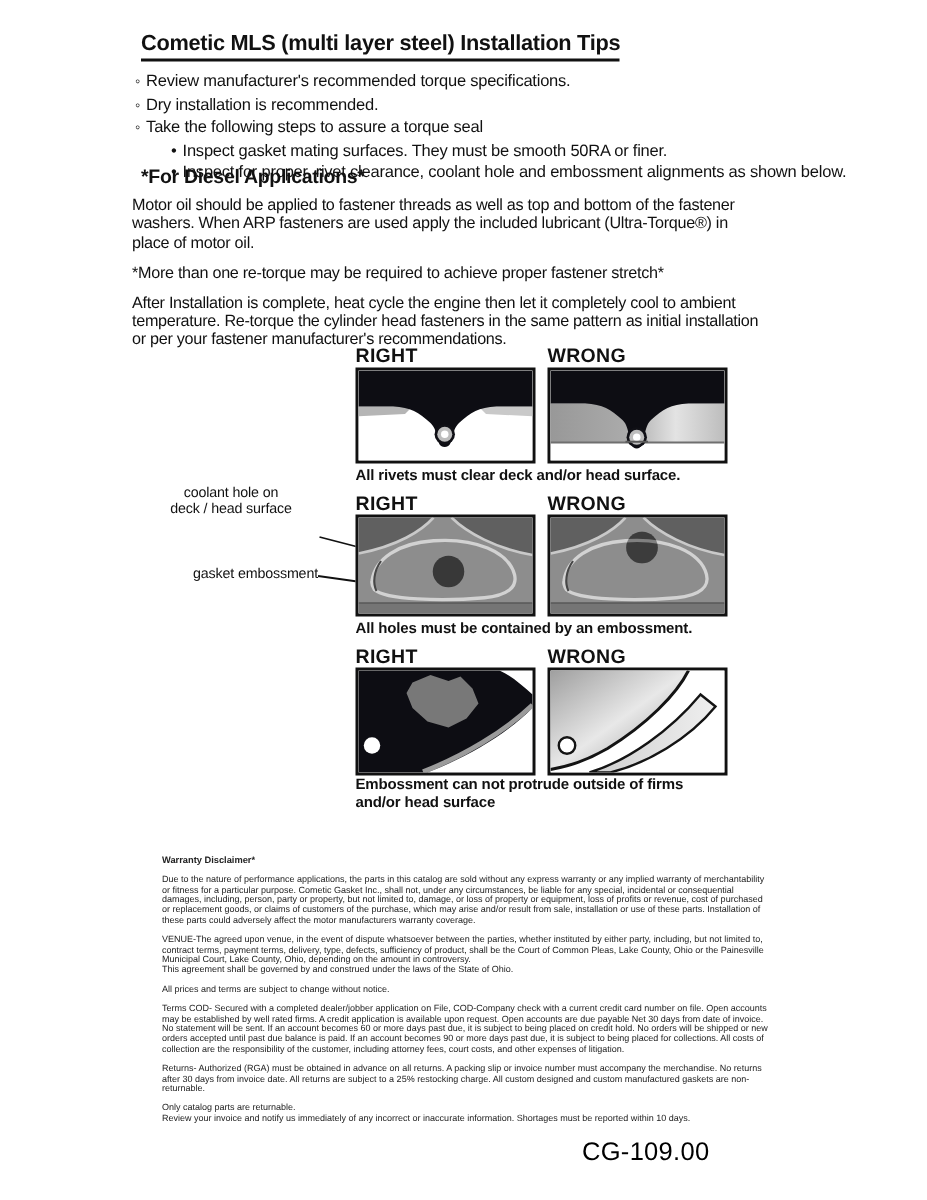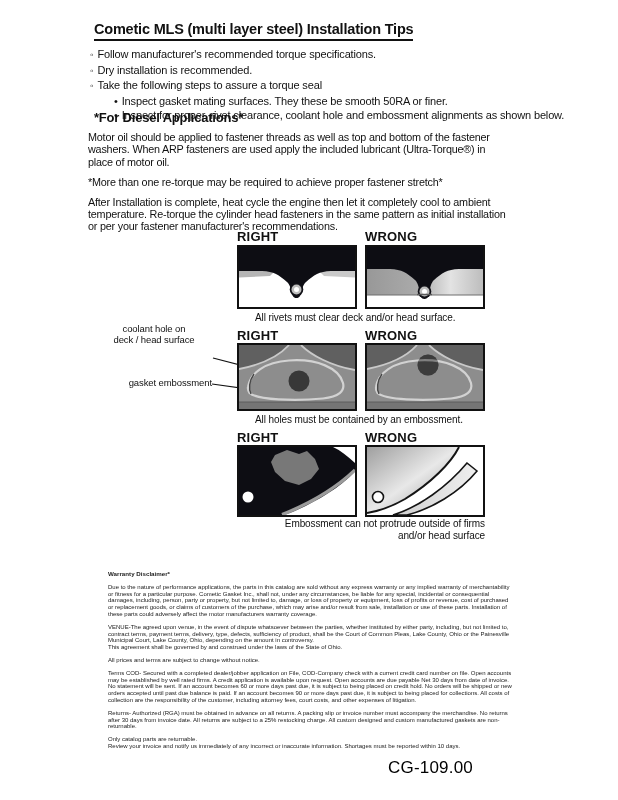--- a/index.html
+++ b/index.html
@@ -18,22 +18,22 @@
 
   .diesel{position:absolute;left:88px;top:112px;width:424px;font-size:10.8px;
           line-height:12.2px;letter-spacing:-0.2px;}
   .diesel h2{font-size:13px;font-weight:bold;margin:0 0 7px 6px;letter-spacing:-0.2px;}
   .diesel p{margin:0 0 8px 0;}
 
   .dlabel{position:absolute;width:120px;text-align:left;font-size:13px;font-weight:bold;
           letter-spacing:0.2px;}
   .dbox{position:absolute;width:120px;border:2px solid #111;box-sizing:border-box;background:#fff;}
   .dbox svg{display:block;width:100%;height:100%;}
-  .dcaption{position:absolute;left:255px;font-size:10px;font-weight:normal;letter-spacing:-0.1px;
-            line-height:12px;text-align:right;}
+  .dcaption{position:absolute;left:237px;font-size:10px;font-weight:bold;letter-spacing:-0.1px;
+            line-height:12px;}
 
   .callout{position:absolute;left:96px;width:116px;text-align:right;font-size:9.5px;
            line-height:10.8px;letter-spacing:-0.1px;}
   .leader{position:absolute;left:212px;top:350px;}
 
   .legal{position:absolute;left:108px;top:571px;width:407px;font-size:6px;line-height:6.8px;
          color:#222;}
   .legal h3{font-size:6.2px;font-weight:bold;margin:0 0 6px 0;}
   .legal p{margin:0 0 6px 0;}
   .legal p.tight{margin:0;}
@@ -41,24 +41,24 @@
   .pagecode{position:absolute;left:388px;top:758px;font-size:17px;letter-spacing:0.2px;color:#000000;}
 </style>
 </head>
 <body>
 
 <div id="page">
 
   <h1 class="title">Cometic MLS (multi layer steel) Installation Tips</h1>
 
   <div class="bullets">
-    <div class="bullet">Follow manufacturer's recommended torque specifications.</div>
+    <div class="bullet">Review manufacturer's recommended torque specifications.</div>
     <div class="bullet">Dry installation is recommended.</div>
     <div class="bullet">Take the following steps to assure a torque seal</div>
-    <div class="subbullet">Inspect gasket mating surfaces. They these be smooth 50RA or finer.</div>
+    <div class="subbullet">Inspect gasket mating surfaces. They must be smooth 50RA or finer.</div>
     <div class="subbullet">Inspect for proper, rivet clearance, coolant hole and embossment alignments as shown below.</div>
   </div>
 
   <div class="diesel">
     <h2>*For Diesel Applications*</h2>
     <p>Motor oil should be applied to fastener threads as well as top and bottom of the fastener washers. When ARP fasteners are used apply the included lubricant (Ultra-Torque®) in place of motor oil.</p>
     <p>*More than one re-torque may be required to achieve proper fastener stretch*</p>
     <p>After Installation is complete, heat cycle the engine then let it completely cool to ambient temperature. Re-torque the cylinder head fasteners in the same pattern as initial installation or per your fastener manufacturer's recommendations.</p>
   </div>
 

